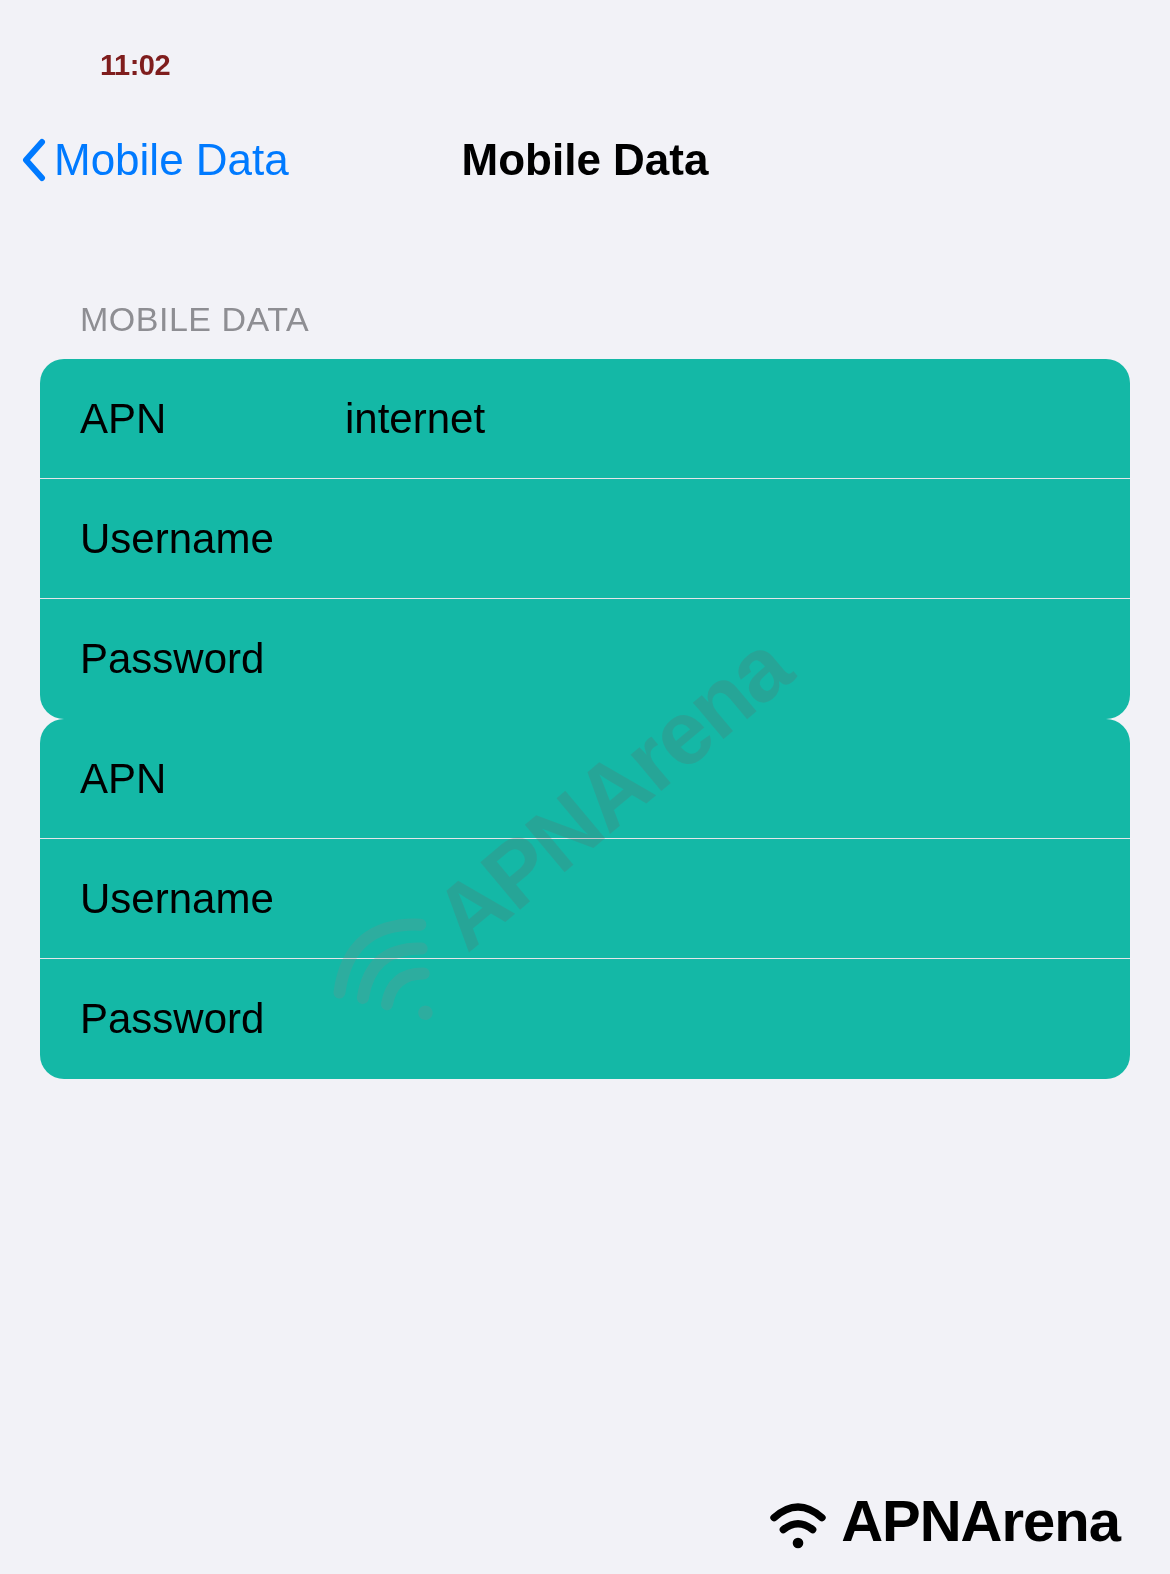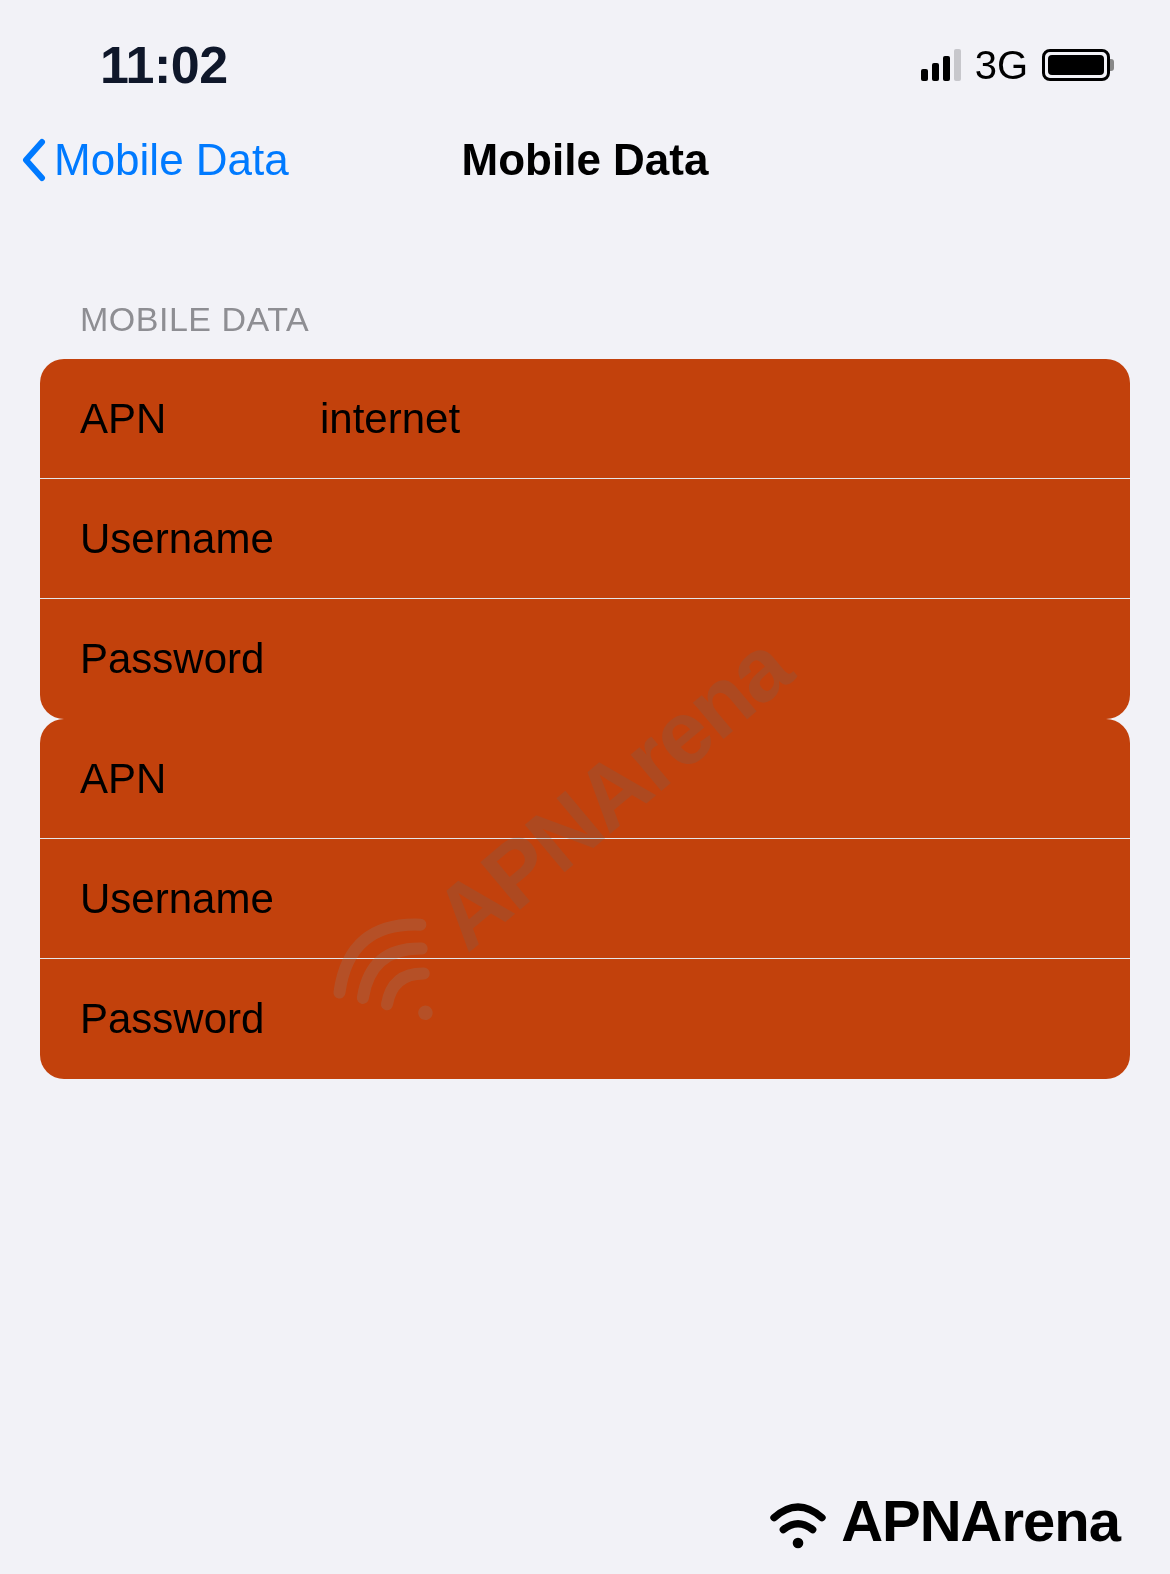--- a/index.html
+++ b/index.html
@@ -16,23 +16,23 @@
       overflow: hidden;
     }
     .status-bar {
       display: flex;
       justify-content: space-between;
       align-items: center;
       padding: 40px 60px 20px 100px;
       height: 110px;
     }
     .time {
-      font-size: 52px;
+      font-size: 29px;
       font-weight: 600;
-      color: #0f172a;
+      color: #7f1d1d;
       letter-spacing: -0.5px;
     }
     .status-right {
       display: flex;
       align-items: center;
       gap: 14px;
     }
     .signal-bars {
       display: flex;
       align-items: flex-end;
@@ -115,21 +115,21 @@
       font-weight: 400;
       color: #8e8e93;
       text-transform: uppercase;
       letter-spacing: 0.5px;
       padding: 90px 40px 20px 40px;
     }
     .section-header.second {
       padding-top: 80px;
     }
     .cell-group {
-      background-color: #c2410c;
+      background-color: #14b8a6;
       border-radius: 24px;
       overflow: hidden;
     }
     .cell {
       display: flex;
       align-items: center;
       height: 120px;
       padding: 0 40px;
       border-bottom: 1px solid #e5e5ea;
     }
@@ -145,20 +145,21 @@
     }
     .cell-input {
       flex: 1;
       border: none;
       outline: none;
       font-size: 42px;
       font-weight: 400;
       color: #000;
       background: transparent;
       font-family: inherit;
+      margin-left: 25px;
     }
     .watermark-center {
       position: absolute;
       top: 53%;
       left: 48%;
       transform: translate(-50%, -50%) rotate(-40deg);
       opacity: 0.22;
       display: flex;
       align-items: center;
       gap: 10px;
@@ -193,32 +194,20 @@
       font-weight: 800;
       color: #000;
       letter-spacing: -1px;
     }
   </style>
 </head>
 <body>
 
 <div class="status-bar">
   <div class="time">11:02</div>
-  <div class="status-right">
-    <div class="signal-bars">
-      <div class="bar b1"></div>
-      <div class="bar b2"></div>
-      <div class="bar b3"></div>
-      <div class="bar b4"></div>
-    </div>
-    <div class="network-label">3G</div>
-    <div class="battery">
-      <div class="battery-fill"></div>
-    </div>
-  </div>
 </div>
 
 <div class="nav-bar">
   <div class="back-button">
     <svg class="chevron-back" viewBox="0 0 26 44" fill="none">
       <path d="M22 4 L6 22 L22 40" stroke="#007aff" stroke-width="6" stroke-linecap="round" stroke-linejoin="round"></path>
     </svg>
     <span>Mobile Data</span>
   </div>
   <div class="nav-title">Mobile Data</div>

